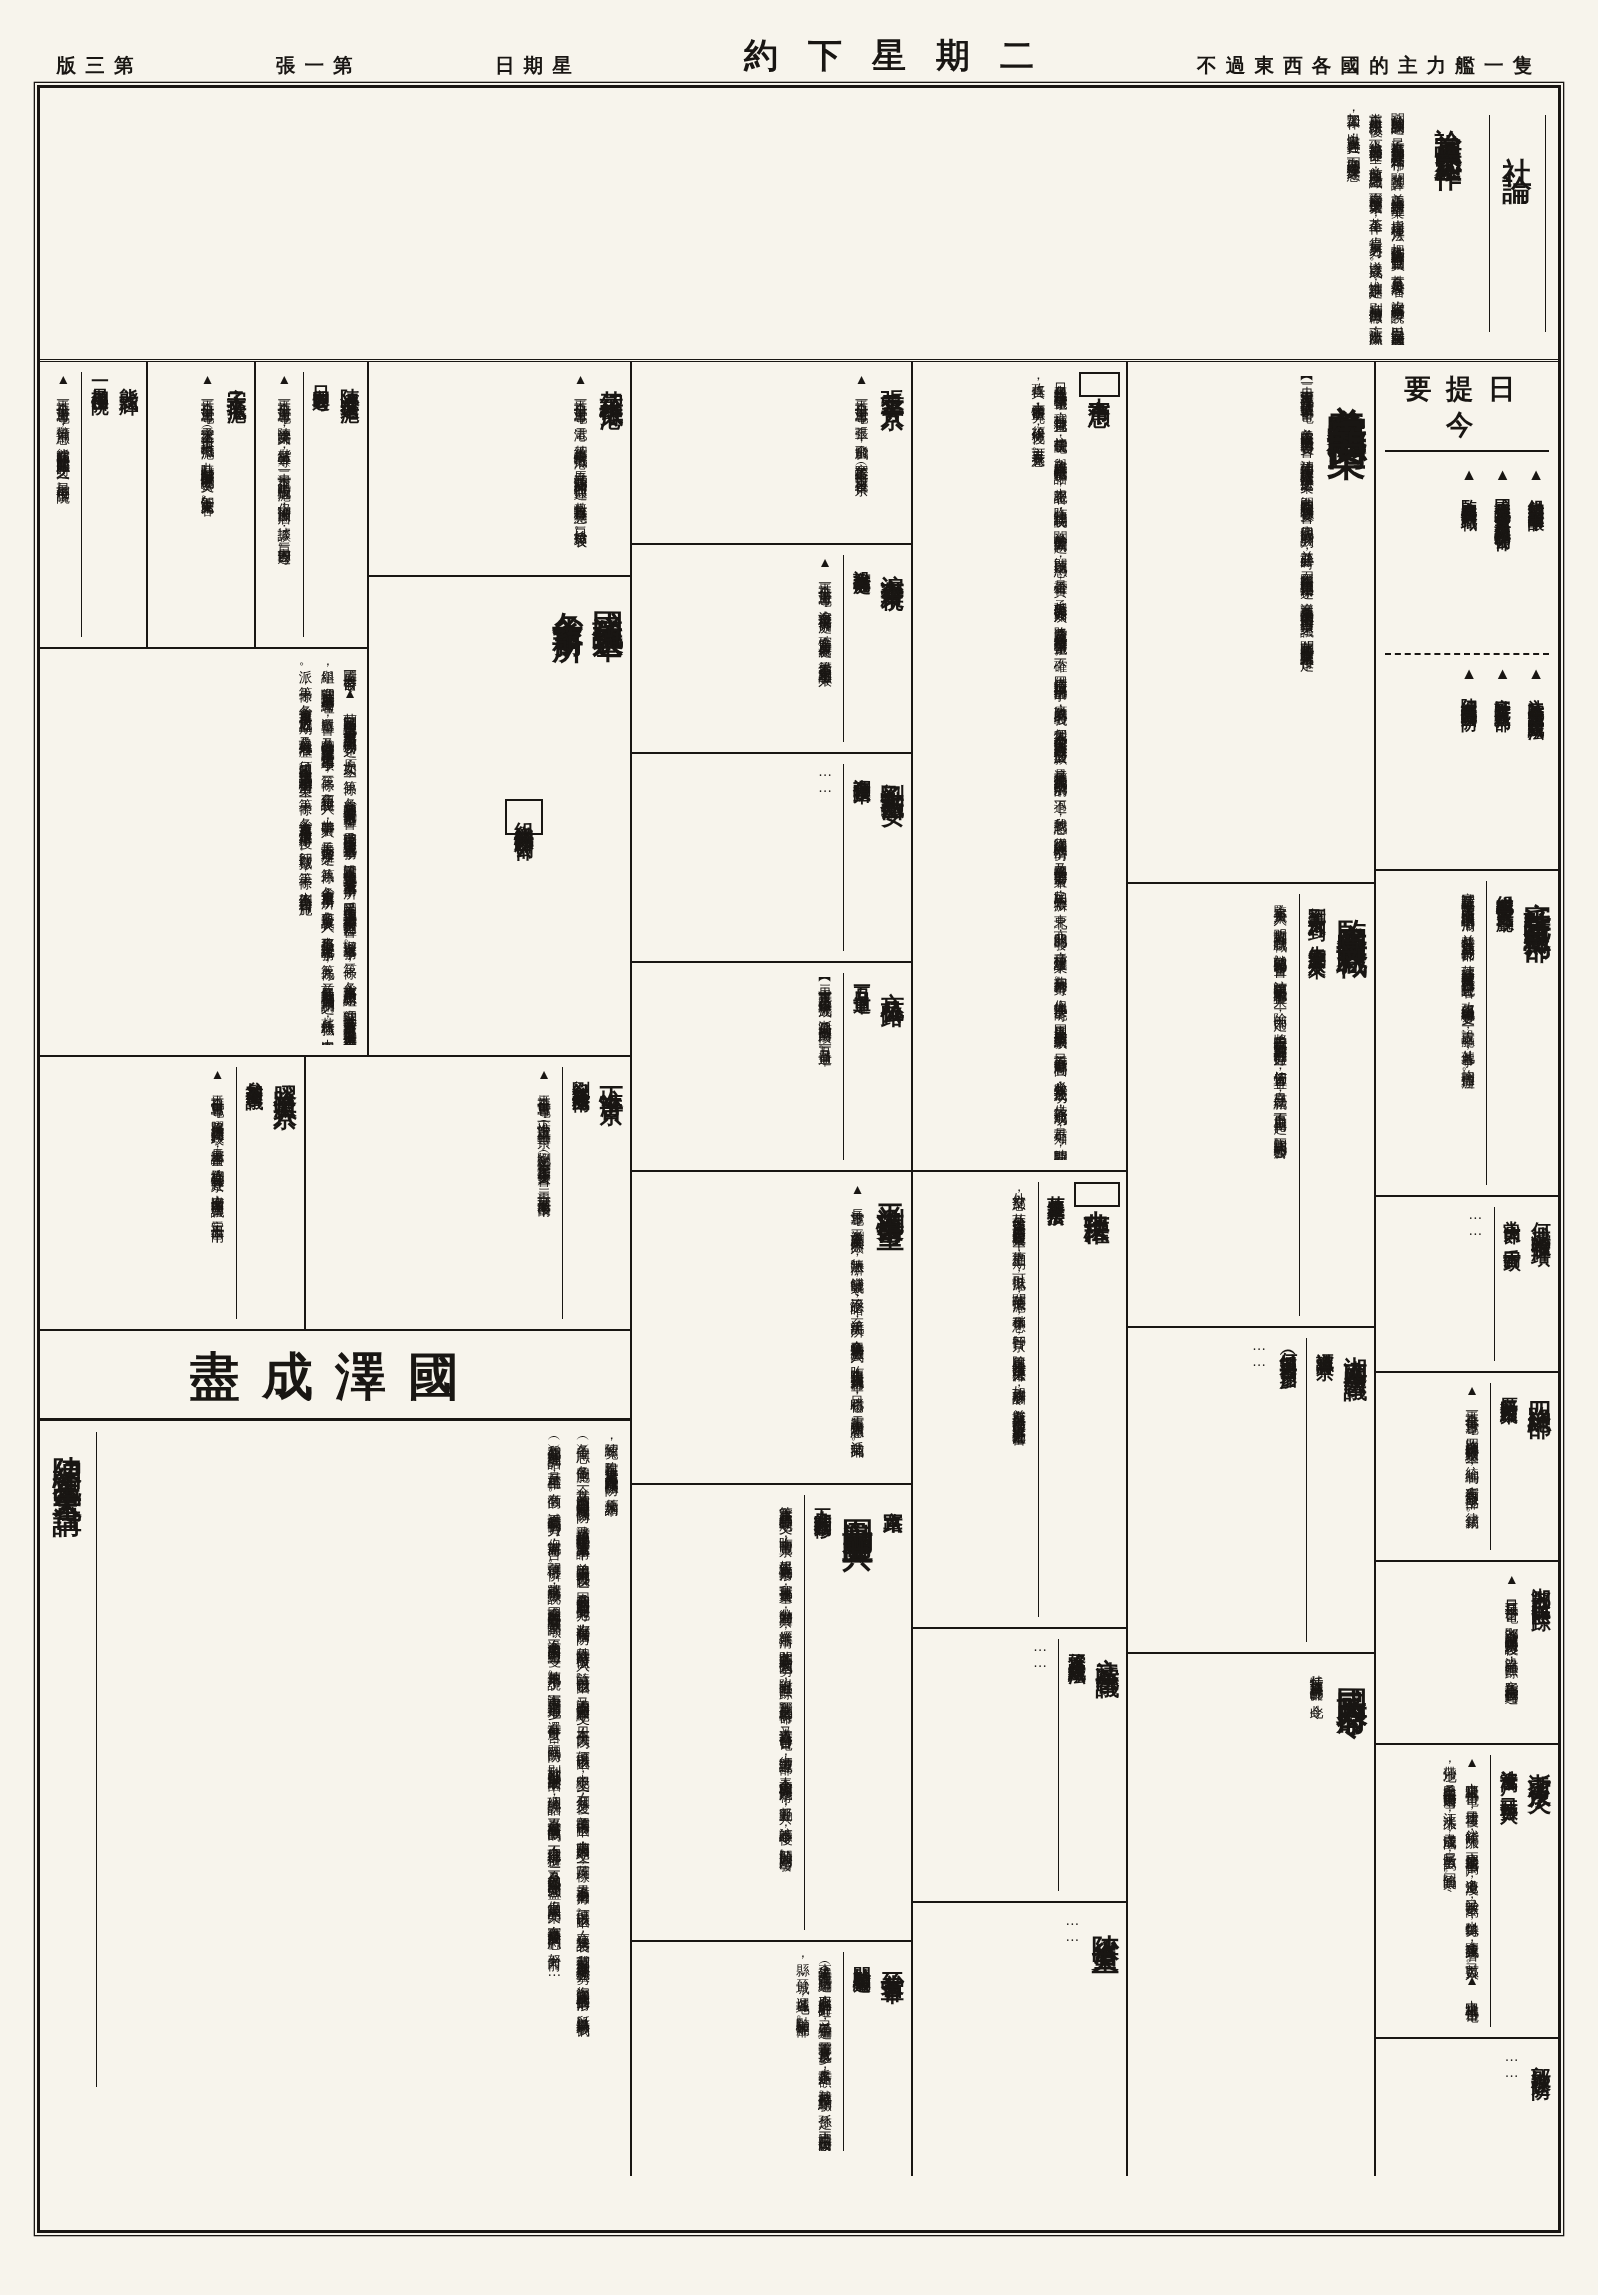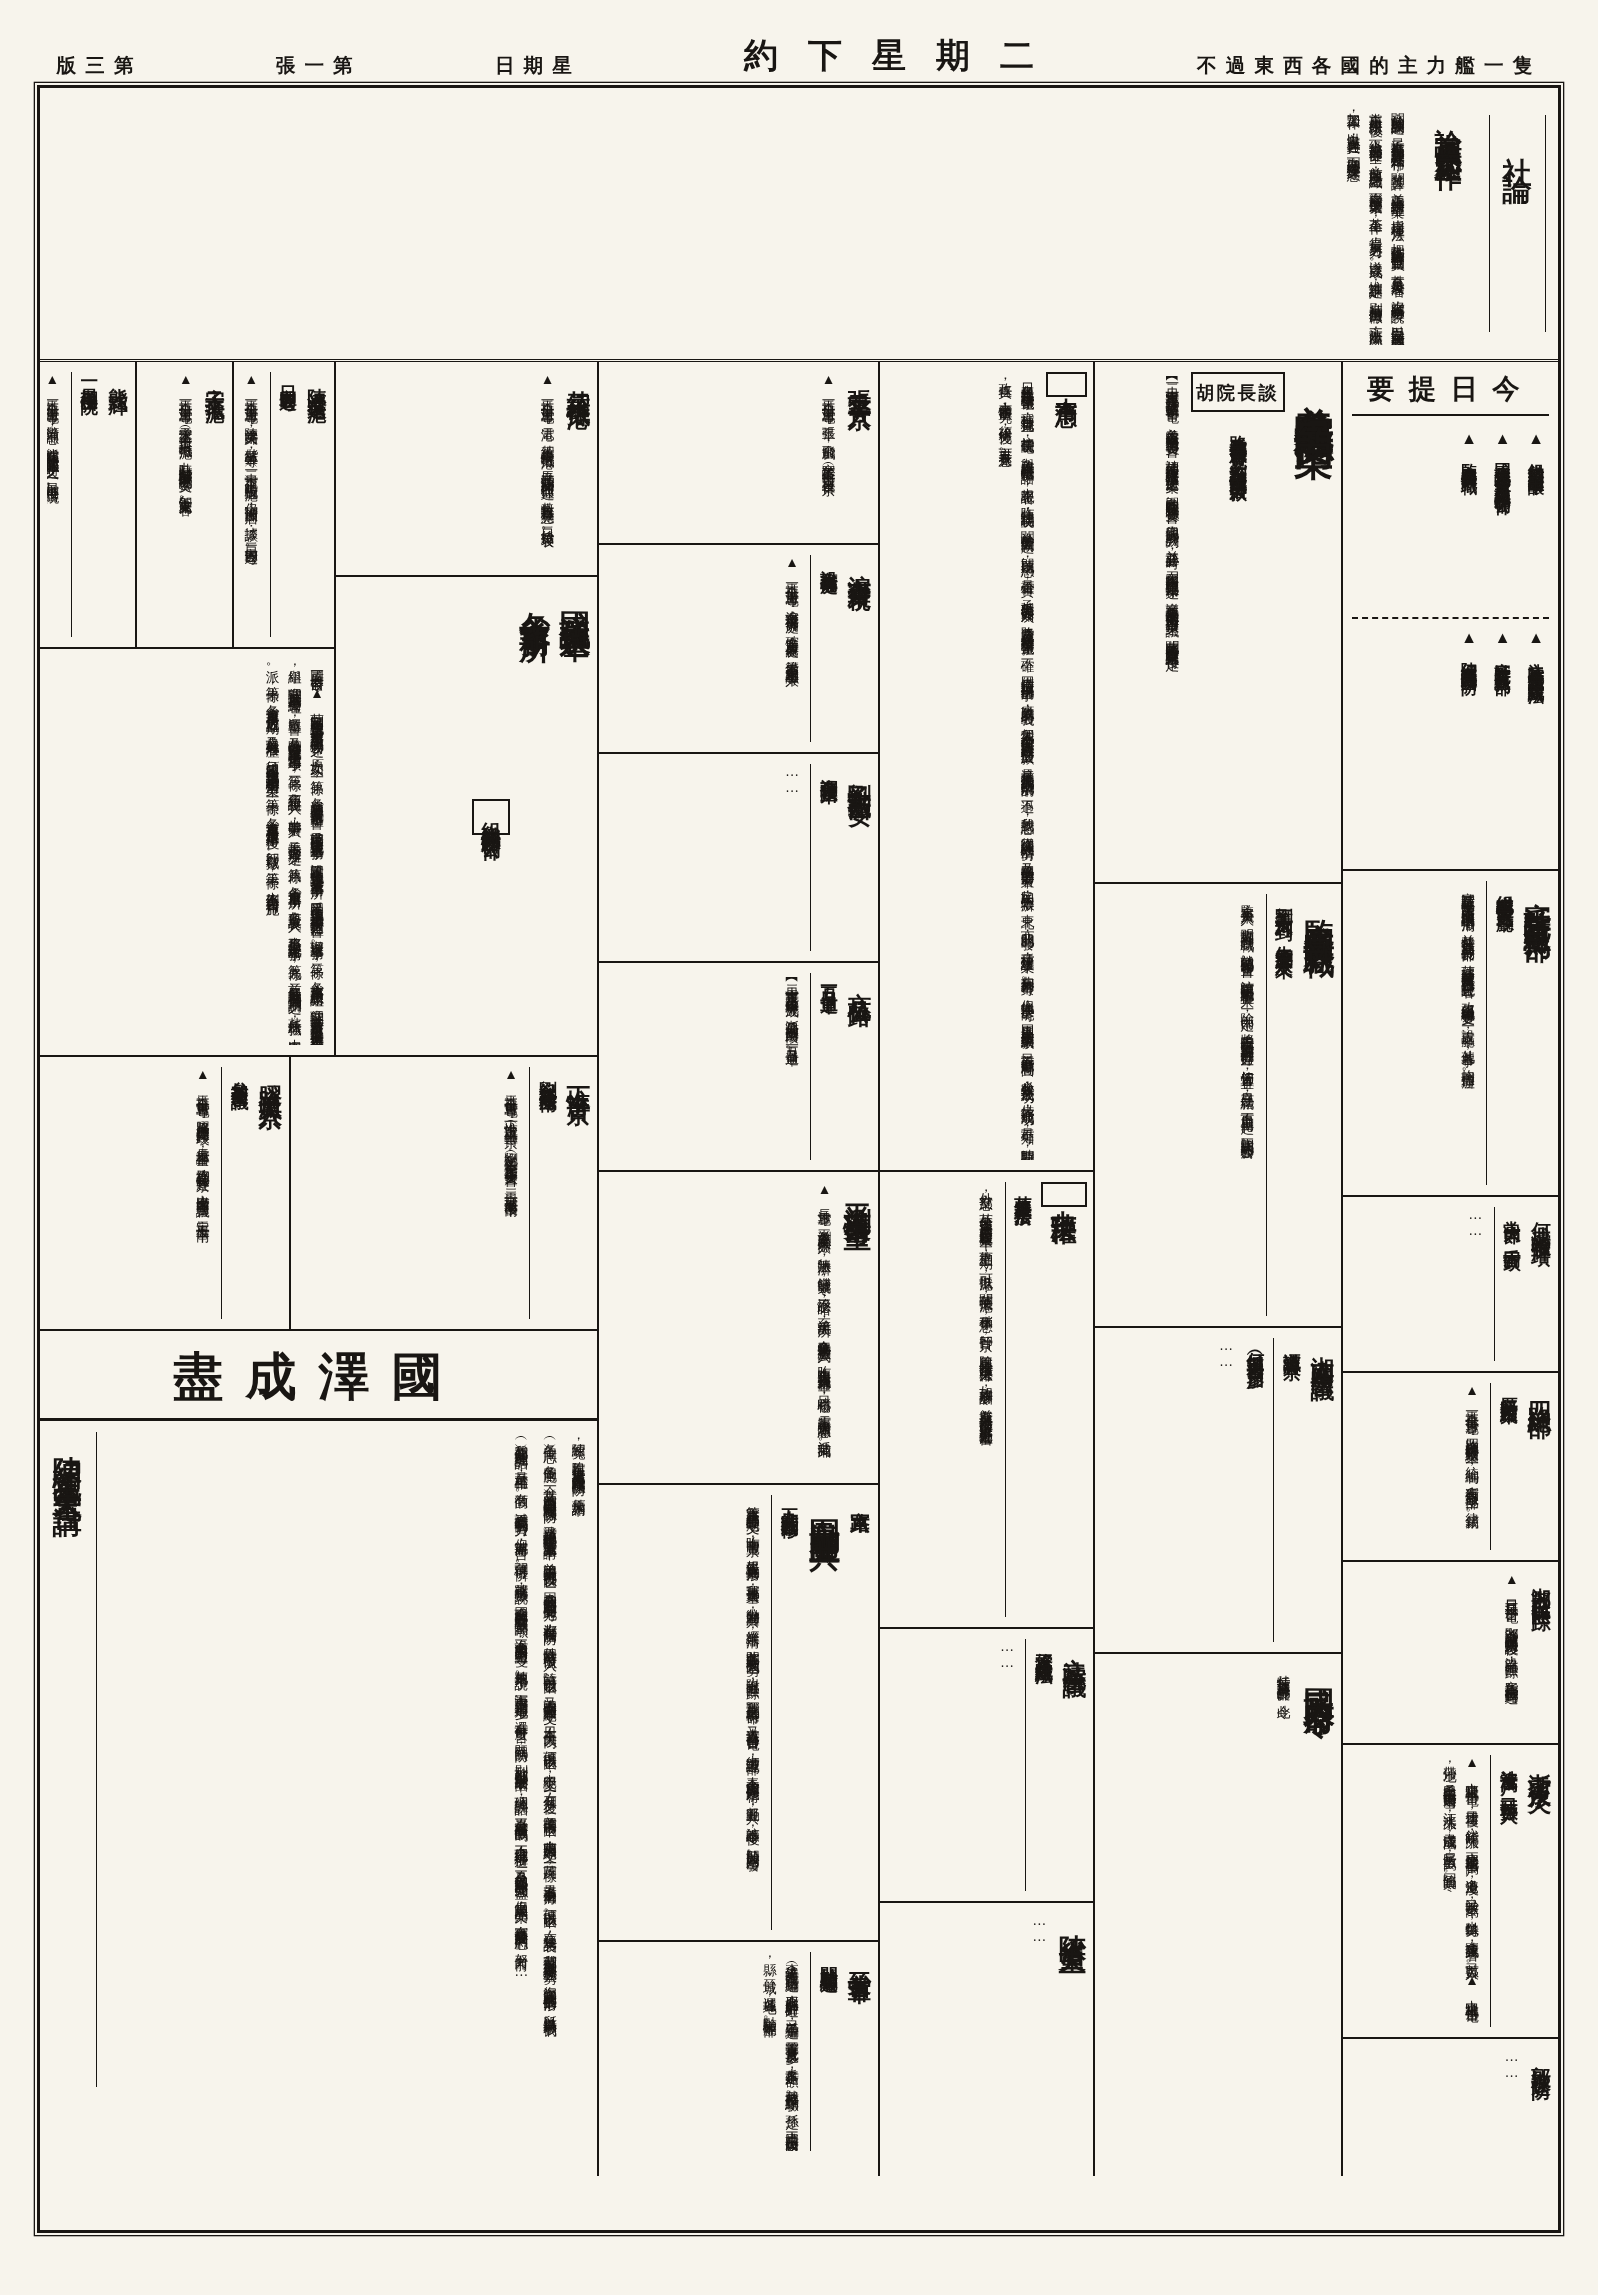--- a/index.html
+++ b/index.html
@@ -143,21 +143,21 @@
   <div class="editorial">
     <div class="ed-label">社論</div>
     <div class="ed-title">論黨員應加緊工作</div>
     <div class="ed-body body-v">
       <span>關於黨的訓練問題，最近本黨領袖對於訓練方法及精神，闡發甚詳，並主張訓練須對症下藥，採用種種方法，把黨作到隨時皆可全體動員，其言至足發人深省，記者竊願紛申其說，以與吾黨同志共商榷之。本黨自十三年改組以後，下級黨部始日卽健全，前此散漫之組織，一變而爲極度之緊張，革命工作，得黨員之努力，遂以完成。惟訓練不足，則精神無由貫徹，方法無由統一，此後亟應加緊工作，以盡黨員之責任，而副總理建黨之深意。</span>
     </div>
   </div>
 
   <div class="main">
 
-    <div class="col" style="width:215px;">
+    <div class="col" style="width:182px;">
 
       <div class="art summary" style="height:509px;">
         <div class="sum-title">要提日今</div>
         <div class="sum-group">
           <span class="sum-item">▲銀借款問題在醞釀中</span>
           <span class="sum-item">▲國議代表選舉各省市事務所組織條例昨公佈</span>
           <span class="sum-item">▲監察委員明日就職</span>
         </div>
         <div class="sum-group">
           <span class="sum-item">▲立法院昨會議修正軍參院組織法</span>
@@ -210,25 +210,20 @@
         <div class="body-v">
             <span>……</span>
           </div>
       </div>
     </div>
 
     <div class="col" style="width:248px;">
 
       <div class="art" style="height:522px;">
         <div class="v hl hl-64">美參院通過畢德門案</div>
-        <div style="display:flex;flex-direction:column;align-items:center;gap:9.1px;">
-          <div class="kickbox">胡院長談</div>
-          <div class="v deck">路透電傳胡電命林百克</div>
-          <div class="v deck">判說不確但贊成中美借款</div>
-        </div>
         <div class="body-v">
             <span>【二十一日上海專電】美聯社華盛頓號（二十日）電，美參院今日通過畢德門委員會，請胡佛卽進行謀救濟銀價辦法之提案，卽由參院往晤各關係委員會，與他國政府談判，並於必要時，召集國際會議協定生銀用途。議案並未提及畢德門個人對華借銀之議，聞此事將待國際會議有結果後再定。</span>
           </div>
       </div>
 
       <div class="art" style="height:444px;">
         <div class="v hl hl-48">監察委員明晨就職</div>
         <div class="v deck rule-l">劉三等十八人均可到　朱慶瀾等五人不及來</div>
         <div class="body-v">
             <span>監察委員十八人，明晨均可到院就職，就職後卽開審查會。該院額定之職員約一百五十人，除一部內定，將由院長于右任呈請國府分別任命外，一切佈置事宜，亦早已就緒，自下星期一日起，卽正式開始辦公云。</span>

